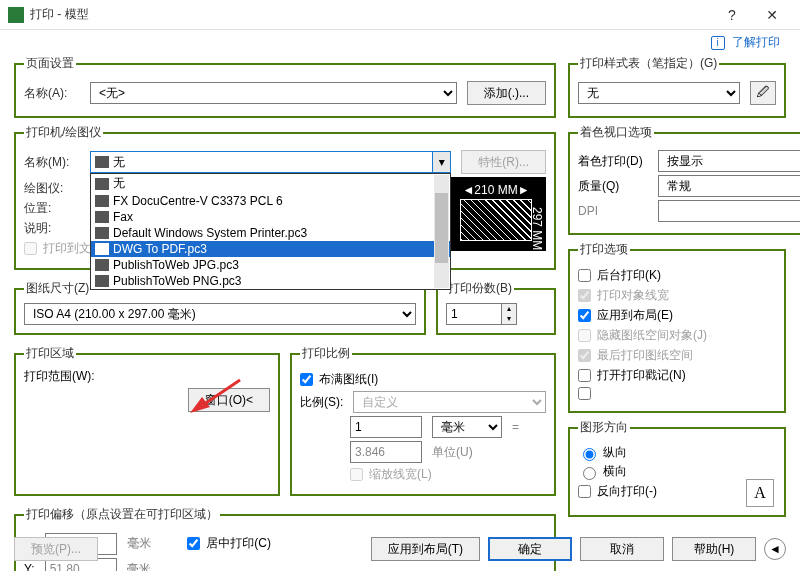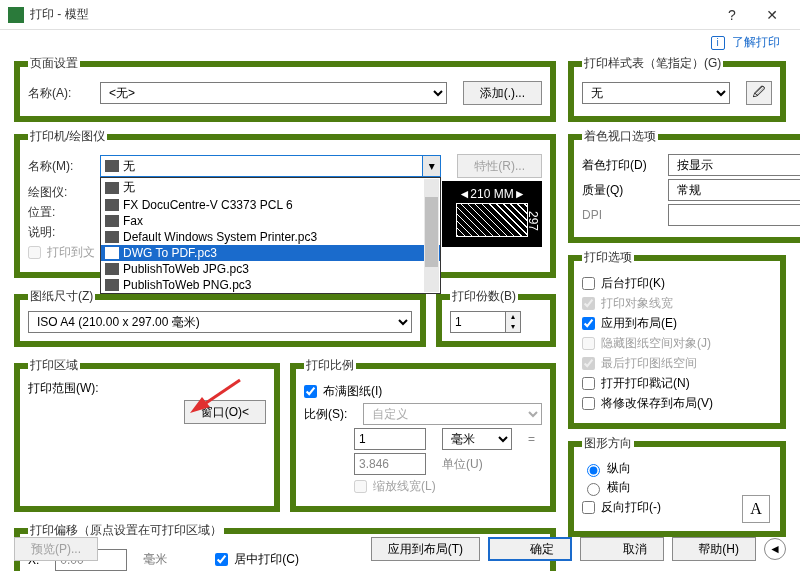--- a/index.html
+++ b/index.html
@@ -7,55 +7,55 @@
 .titlebar { height: 30px; background: #fff; display: flex; align-items: center; padding: 0 8px; border-bottom: 1px solid #e0e0e0; }
 .titlebar .appicon { width: 16px; height: 16px; background: #2a7a3a; margin-right: 6px; }
 .titlebar .title { flex: 1; color: #333; }
 .titlebar .ctl { width: 40px; text-align: center; font-size: 14px; color: #333; cursor: pointer; }
 .linkrow { text-align: right; padding: 4px 20px 0 0; }
 .linkrow .info { display:inline-block; width:14px; height:14px; border:1px solid #1a6bcc; color:#1a6bcc; border-radius:2px; text-align:center; line-height:12px; font-size:10px; margin-right:4px;}
 .linkrow a { color: #1a6bcc; cursor: pointer; }
 .content { display: flex; padding: 0 14px; gap: 12px; }
 .leftcol { flex: 1; }
 .rightcol { width: 218px; }
-fieldset { border: 6px solid #4d7c0f; margin: 4px 0 6px 0; padding: 6px 8px 8px 8px; }
+fieldset { border: 2px solid #4d7c0f; margin: 4px 0 6px 0; padding: 6px 8px 8px 8px; }
 legend { color: #333; padding: 0 2px; }
-.row { display: flex; align-items: center; margin: 3px 0; gap: 16px; }
+.row { display: flex; align-items: center; margin: 3px 0; gap: 10px; }
 .lbl { width: 56px; color: #333; }
 select, input[type=text] { border: 1px solid #7a7a7a; background: #fff; height: 22px; padding: 0 4px; }
 select.wide { flex: 1; }
 input.wide { flex: 1; }
 button { background: #f0f0f0; border: 1px solid #8a8a8a; height: 24px; padding: 0 16px; cursor: pointer; }
 button.disabled { color: #a0a0a0; border-color: #c0c0c0; }
 .printersel { position: relative; }
 .selbox { border: 1px solid #1977d4; height: 22px; display:flex; align-items:center; padding:0 4px; position:relative; }
 .selbox .arrow { position:absolute; right:0; top:0; width:18px; height:20px; background:#e8e8e8; border-left:1px solid #1977d4; text-align:center; line-height:20px; }
 .dropdown { position:absolute; left:0; top:22px; right:0; border:1px solid #333; background:#fff; z-index:50; }
 .dropdown .opt { display:flex; align-items:center; gap:4px; padding:1px 4px; font-family: "Courier New", monospace; font-size:12px; }
 .dropdown .opt .pico { width:14px; height:12px; background:#555; }
 .dropdown .opt.sel { background:#1a6bcc; color:#fff; }
 .dropdown .opt.sel .pico { background:#fff; }
 .scrollbar { position:absolute; right:1px; top:1px; bottom:1px; width:15px; background:#e8e8e8; }
 .scrollthumb { position:absolute; left:1px; right:1px; top:18px; height:70px; background:#c0c0c0; }
-.preview { width:100px; height:66px; background:#000; color:#fff; position:relative; margin-left:8px; font-size:10px; }
+.preview { width:100px; height:74px; background:#000; color:#fff; position:relative; margin-left:8px; font-size:10px; }
 .preview .sheet { position:absolute; left:14px; top:22px; right:14px; bottom:10px; border:1px solid #fff; background: repeating-linear-gradient(45deg,#fff 0,#fff 1px,#000 1px,#000 5px); }
 .preview .wlabel { position:absolute; top:6px; left:0; right:0; text-align:center; }
 .preview .hlabel { position:absolute; right:2px; top:30px; writing-mode:vertical-rl; }
 .twocol { display:flex; gap:10px; }
 .twocol > fieldset { flex:1; }
 .small { width:72px; }
 .unit { color:#777; }
 .chk { display:flex; align-items:center; gap:4px; margin:3px 0; }
 .chk input { margin:0 2px 0 0; }
 .chk.disabled { color:#a0a0a0; }
 .radio { display:flex; align-items:center; gap:4px; margin:2px 0; }
 .orient { position:absolute; right:10px; bottom:8px; width:28px; height:28px; border:1px solid #999; text-align:center; line-height:26px; font-size:16px; font-family:serif; }
 .footer { position:absolute; bottom:10px; left:14px; right:14px; display:flex; align-items:center; gap:8px; }
 .footer .sp { flex:1; }
-.footer button { min-width:84px;text-align:right; }
+.footer button { min-width:84px; }
 .rndbtn { width:22px; height:22px; border:1px solid #888; border-radius:50%; text-align:center; line-height:20px; cursor:pointer; }
 .numspin { display:inline-flex; }
 .numspin input { width:56px; }
 .numspin .spins { display:flex; flex-direction:column; border:1px solid #7a7a7a; border-left:none; }
 .numspin .spins span { height:10px; width:14px; font-size:8px; text-align:center; line-height:9px; background:#f0f0f0; }
 .grayt { color:#888; }
 .redarrow { position:absolute; pointer-events:none; }
 </style>
 </head>
 <body>
@@ -273,21 +273,20 @@
       <div class="chk disabled">
           <input type="checkbox" checked="" disabled="" style="">
           <span>最后打印图纸空间</span>
         </div>
       <div class="chk">
           <input type="checkbox" style="">
           <span>打开打印戳记(N)</span>
         </div>
       <div class="chk">
           <input type="checkbox" style="">
-          <span>将修改保存到布局(V)</span>
         </div>
     </fieldset>
 
     <fieldset style="position:relative;padding-bottom:12px">
       <legend>图形方向</legend>
       <div class="radio">
           <input type="radio" name="or" checked="" style="">
           <span>纵向</span>
         </div>
       <div class="radio">

